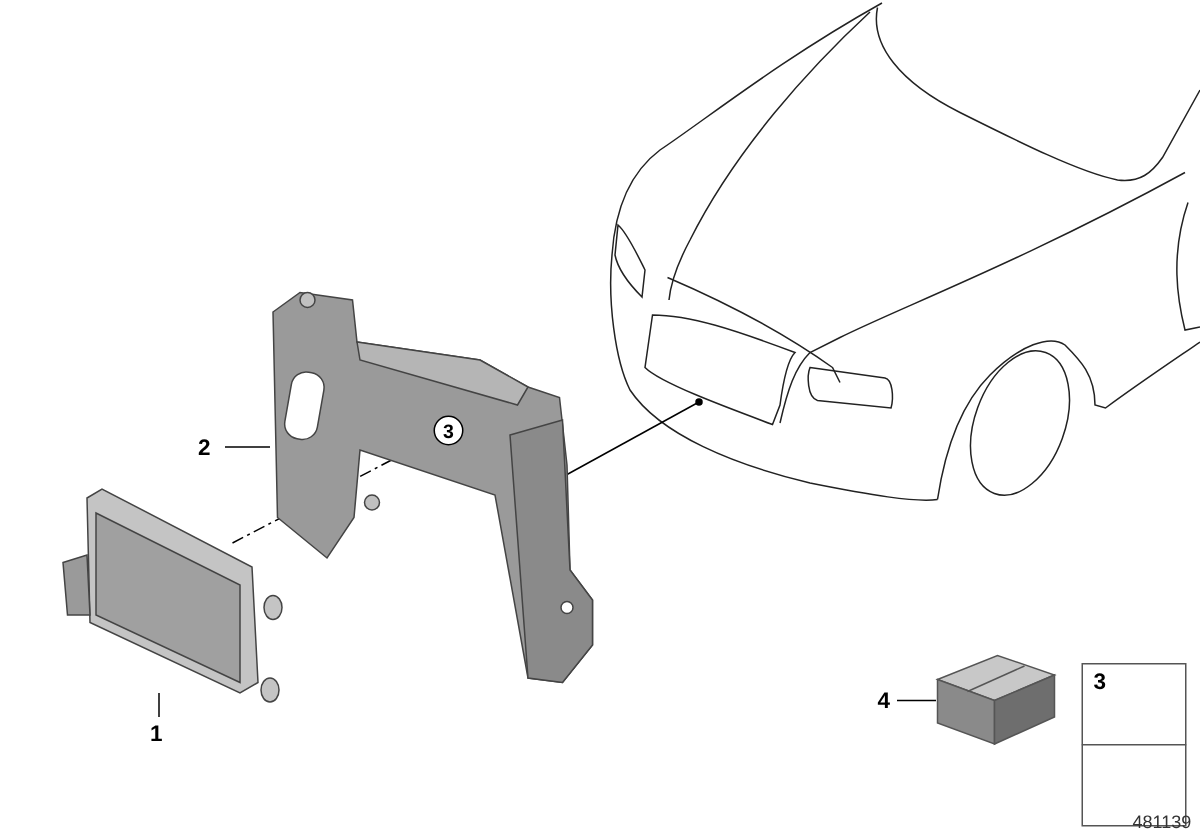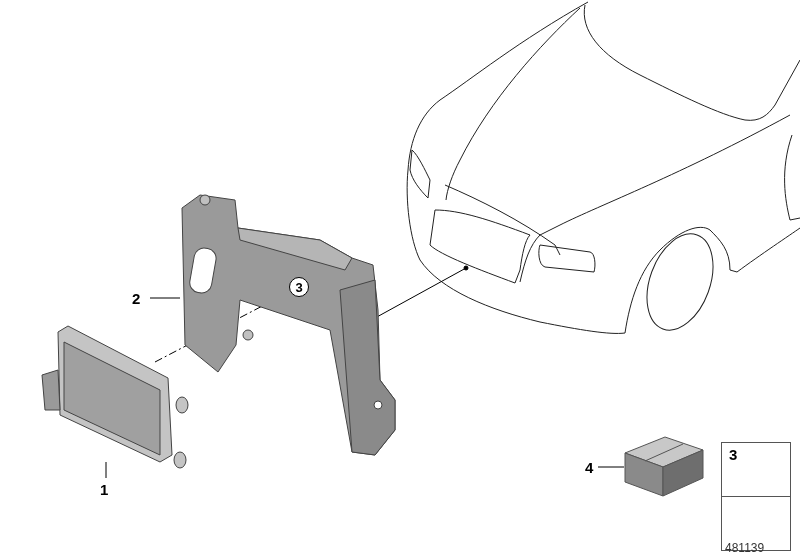--- a/index.html
+++ b/index.html
@@ -77,14 +77,14 @@
   </svg>
 
   <div class="box" style="left:721px;top:442px;width:70px;height:55px;"></div>
   <div class="box" style="left:721px;top:496px;width:70px;height:55px;"></div>
 
   <div class="label" style="left:100px;top:482px;">1</div>
   <div class="label" style="left:132px;top:291px;">2</div>
   <div class="circ" style="left:289px;top:277px;">3</div>
   <div class="label" style="left:585px;top:460px;">4</div>
   <div class="label" style="left:729px;top:447px;">3</div>
-  <div class="docnum" style="left:725px;top:541px;">481139</div>
+  <div class="docnum" style="left:755px;top:541px;">481139</div>
 </div>
 
 </body></html>

